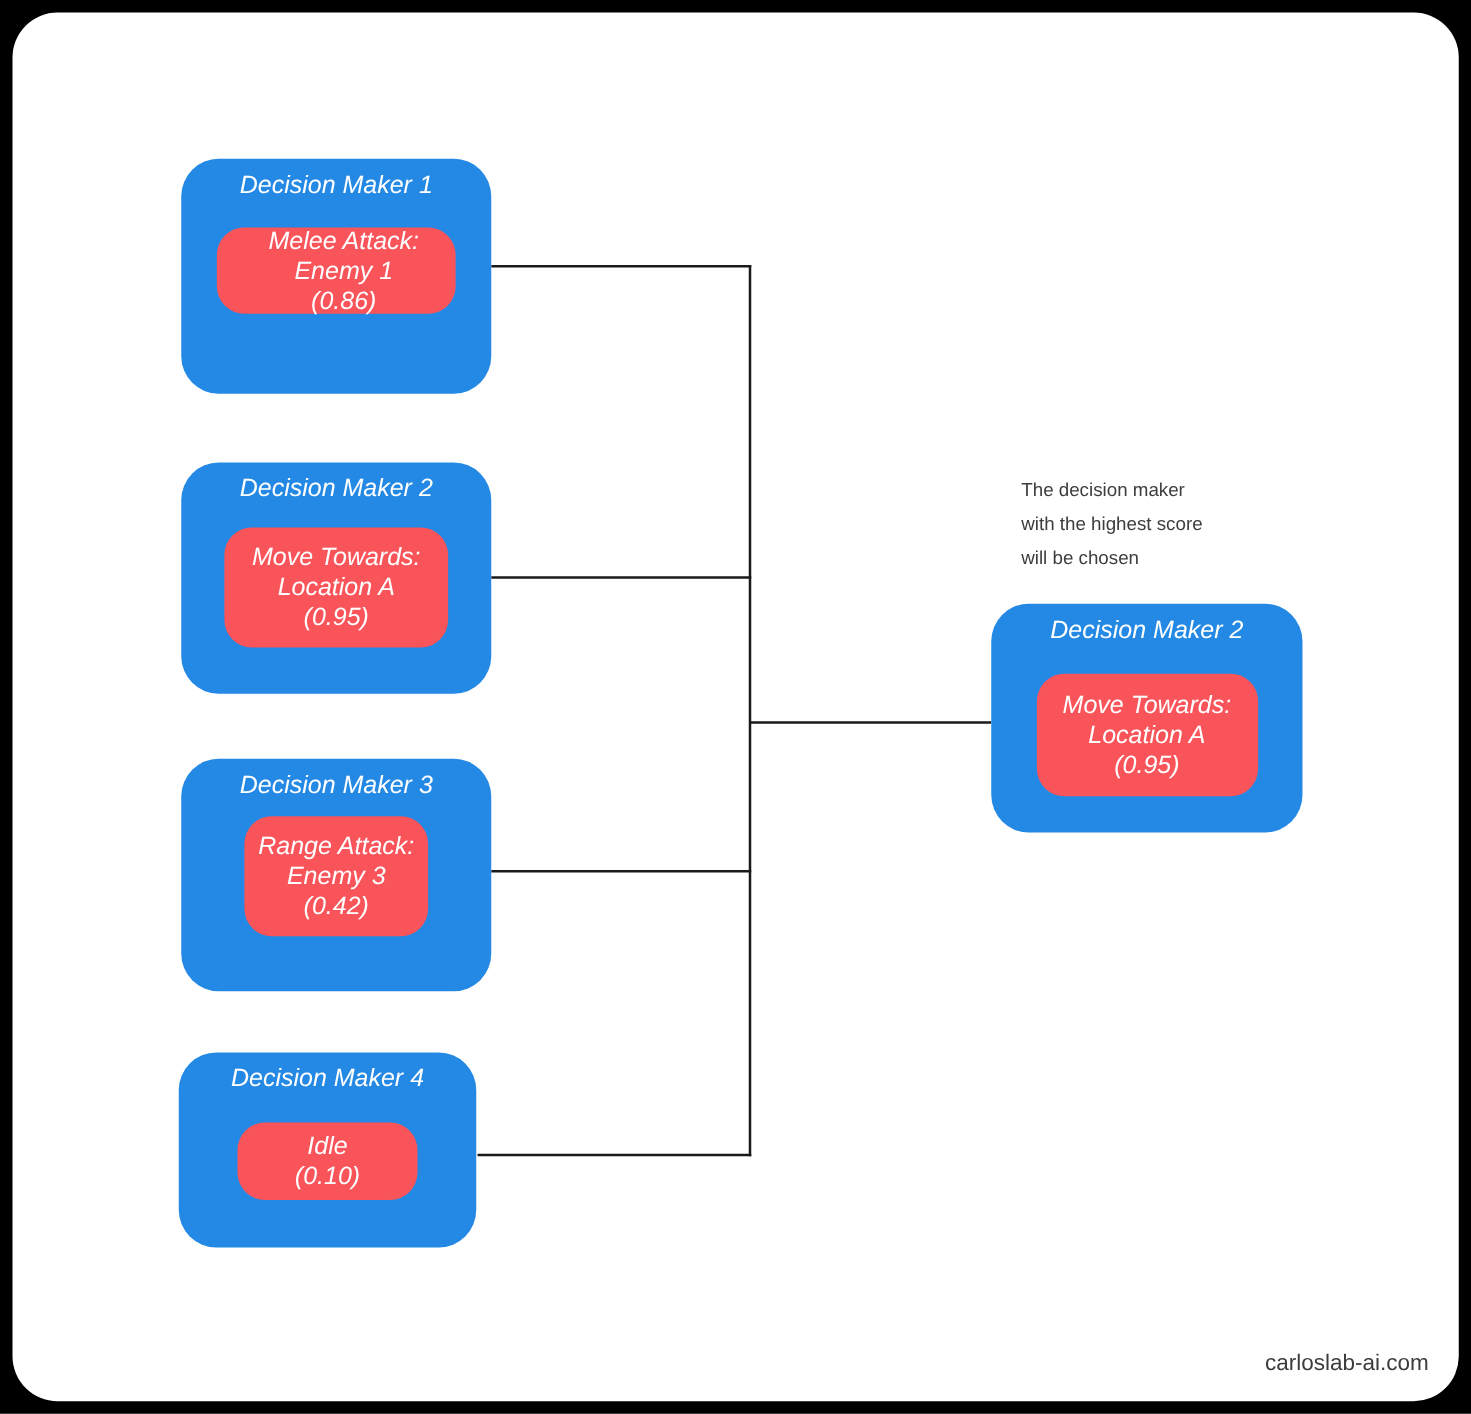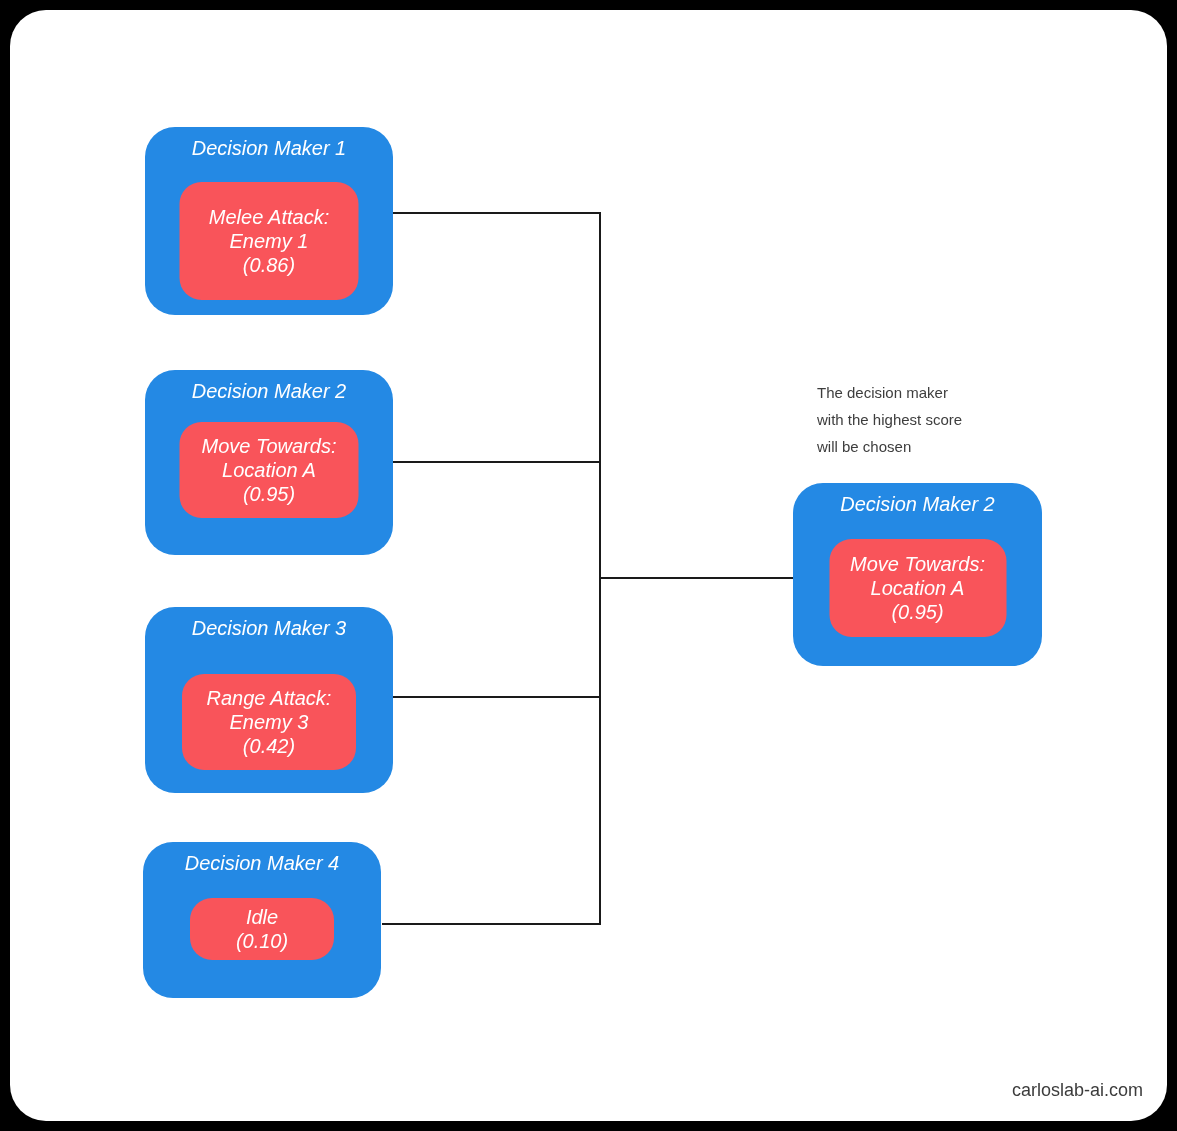--- a/index.html
+++ b/index.html
@@ -88,35 +88,35 @@
   <line x1="393" y1="213" x2="601" y2="213"></line>
   <line x1="393" y1="462" x2="601" y2="462"></line>
   <line x1="393" y1="697" x2="601" y2="697"></line>
   <line x1="382" y1="924" x2="601" y2="924"></line>
   <line x1="600" y1="212" x2="600" y2="925"></line>
   <line x1="600" y1="578" x2="793" y2="578"></line>
 </svg>
 
 <div class="card" style="left:145px; top:127px; width:248px; height:188px;">
   <div class="card-title">Decision Maker 1</div>
-  <div class="action" style="top:55px; width:179px; height:118px;">Melee Attack:
+  <div class="action" style="top:55px; width:179px; height:69px;padding-left:12px;">Melee Attack:
 Enemy 1
 (0.86)</div>
 </div>
 
 <div class="card" style="left:145px; top:370px; width:248px; height:185px;">
   <div class="card-title">Decision Maker 2</div>
   <div class="action" style="top:52px; width:179px; height:96px;">Move Towards:
 Location A
 (0.95)</div>
 </div>
 
 <div class="card" style="left:145px; top:607px; width:248px; height:186px;">
   <div class="card-title">Decision Maker 3</div>
-  <div class="action" style="top:67px; width:174px; height:96px;">Range Attack:
+  <div class="action" style="top:46px; width:147px; height:96px;">Range Attack:
 Enemy 3
 (0.42)</div>
 </div>
 
 <div class="card" style="left:143px; top:842px; width:238px; height:156px;">
   <div class="card-title">Decision Maker 4</div>
   <div class="action" style="top:56px; width:144px; height:62px;">Idle
 (0.10)</div>
 </div>
 

